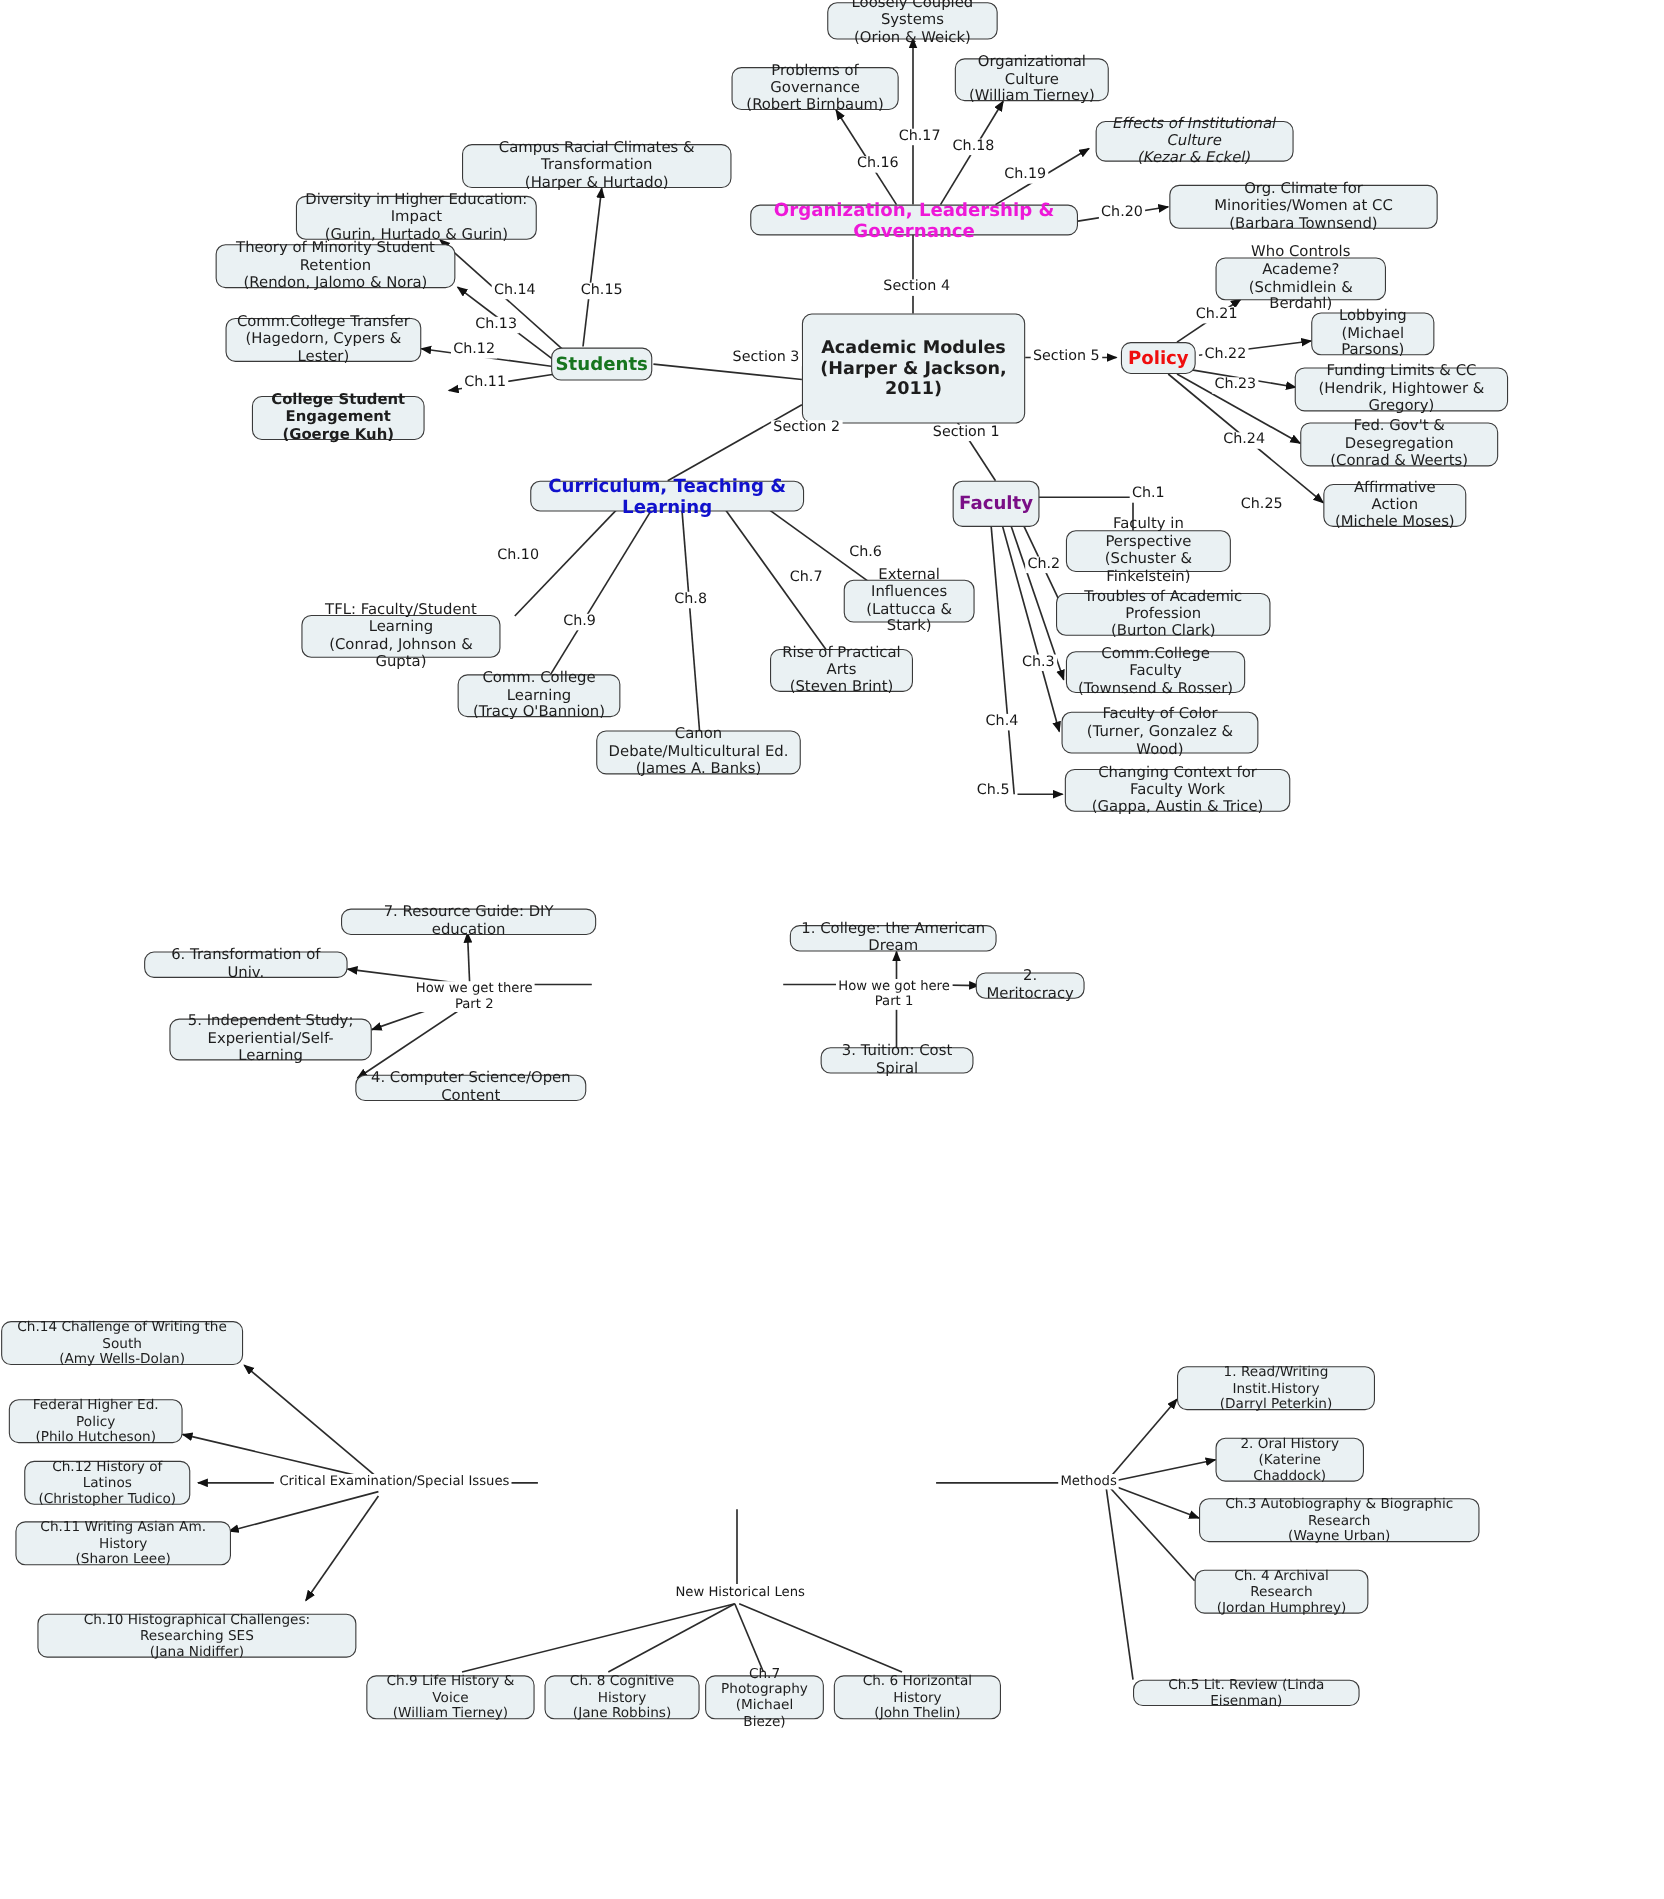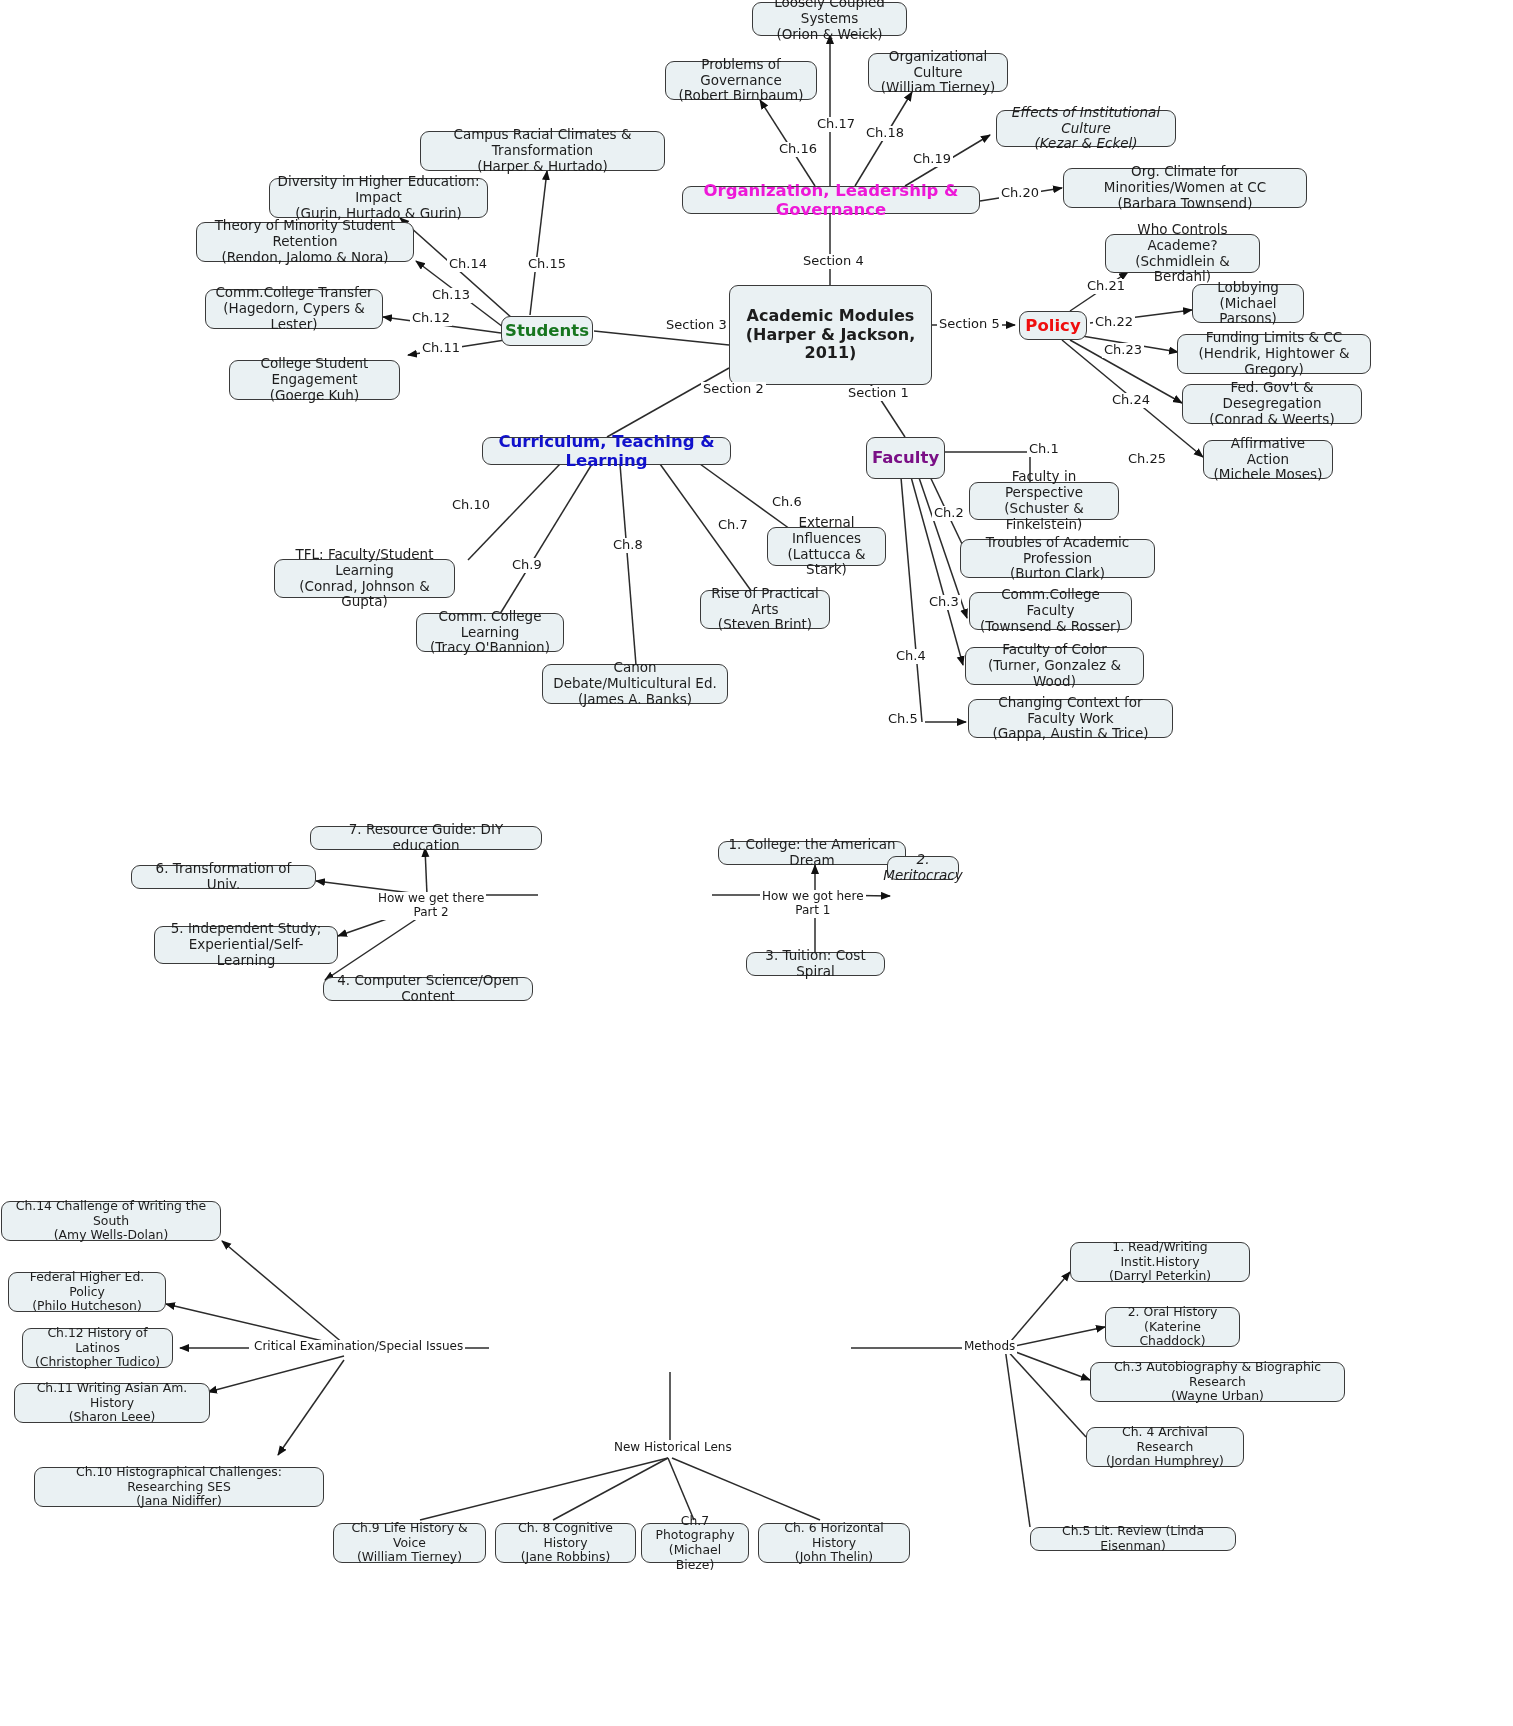--- a/index.html
+++ b/index.html
@@ -171,21 +171,21 @@
 
   <div class="node plain" style="left:269px; top:178px; width:219px; height:40px;">Diversity in Higher Education: Impact
 (Gurin, Hurtado &amp; Gurin)</div>
 
   <div class="node plain" style="left:196px; top:222px; width:218px; height:40px;">Theory of Minority Student Retention
 (Rendon, Jalomo &amp; Nora)</div>
 
   <div class="node plain" style="left:205px; top:289px; width:178px; height:40px;">Comm.College Transfer
 (Hagedorn, Cypers &amp; Lester)</div>
 
-  <div class="node plain" style="left:229px; top:360px; width:171px; height:40px;">College Student Engagement
+  <div class="node plain" style="left:229px; top:360px; width:157px; height:40px;font-weight:bold;">College Student Engagement
 (Goerge Kuh)</div>
 
   <div class="node cat" style="left:501px; top:316px; width:92px; height:30px;">
     <span class="c-green">Students</span>
   </div>
 
   <div class="node center" style="left:729px; top:285px; width:203px; height:100px;">Academic Modules
 (Harper &amp; Jackson, 2011)</div>
 
   <div class="node plain" style="left:1105px; top:234px; width:155px; height:39px;">Who Controls Academe?
@@ -286,21 +286,21 @@
   <div class="node plain" style="left:131px; top:865px; width:185px; height:24px;">6. Transformation of Univ.</div>
 
   <div class="node plain" style="left:154px; top:926px; width:184px; height:38px;">5. Independent Study;
 Experiential/Self-Learning</div>
 
   <div class="node plain" style="left:323px; top:977px; width:210px; height:24px;">4. Computer Science/Open Content</div>
 
 
   <div class="node plain" style="left:718px; top:841px; width:188px; height:24px;">1. College: the American Dream</div>
 
-  <div class="node plain" style="left:887px; top:856px; width:72px; height:24px;font-style:italic;">2. Meritocracy</div>
+  <div class="node plain" style="left:887px; top:884px; width:99px; height:24px;">2. Meritocracy</div>
 
   <div class="node plain" style="left:746px; top:952px; width:139px; height:24px;">3. Tuition: Cost Spiral</div>
 
   <div class="elabel sm" style="left:376px; top:892px;">How we get there
 Part 2</div>
   <div class="elabel sm" style="left:760px; top:890px;">How we got here
 Part 1</div>
 
   <div class="node small" style="left:1px; top:1201px; width:220px; height:40px;">Ch.14 Challenge of Writing the South
 (Amy Wells-Dolan)</div>

